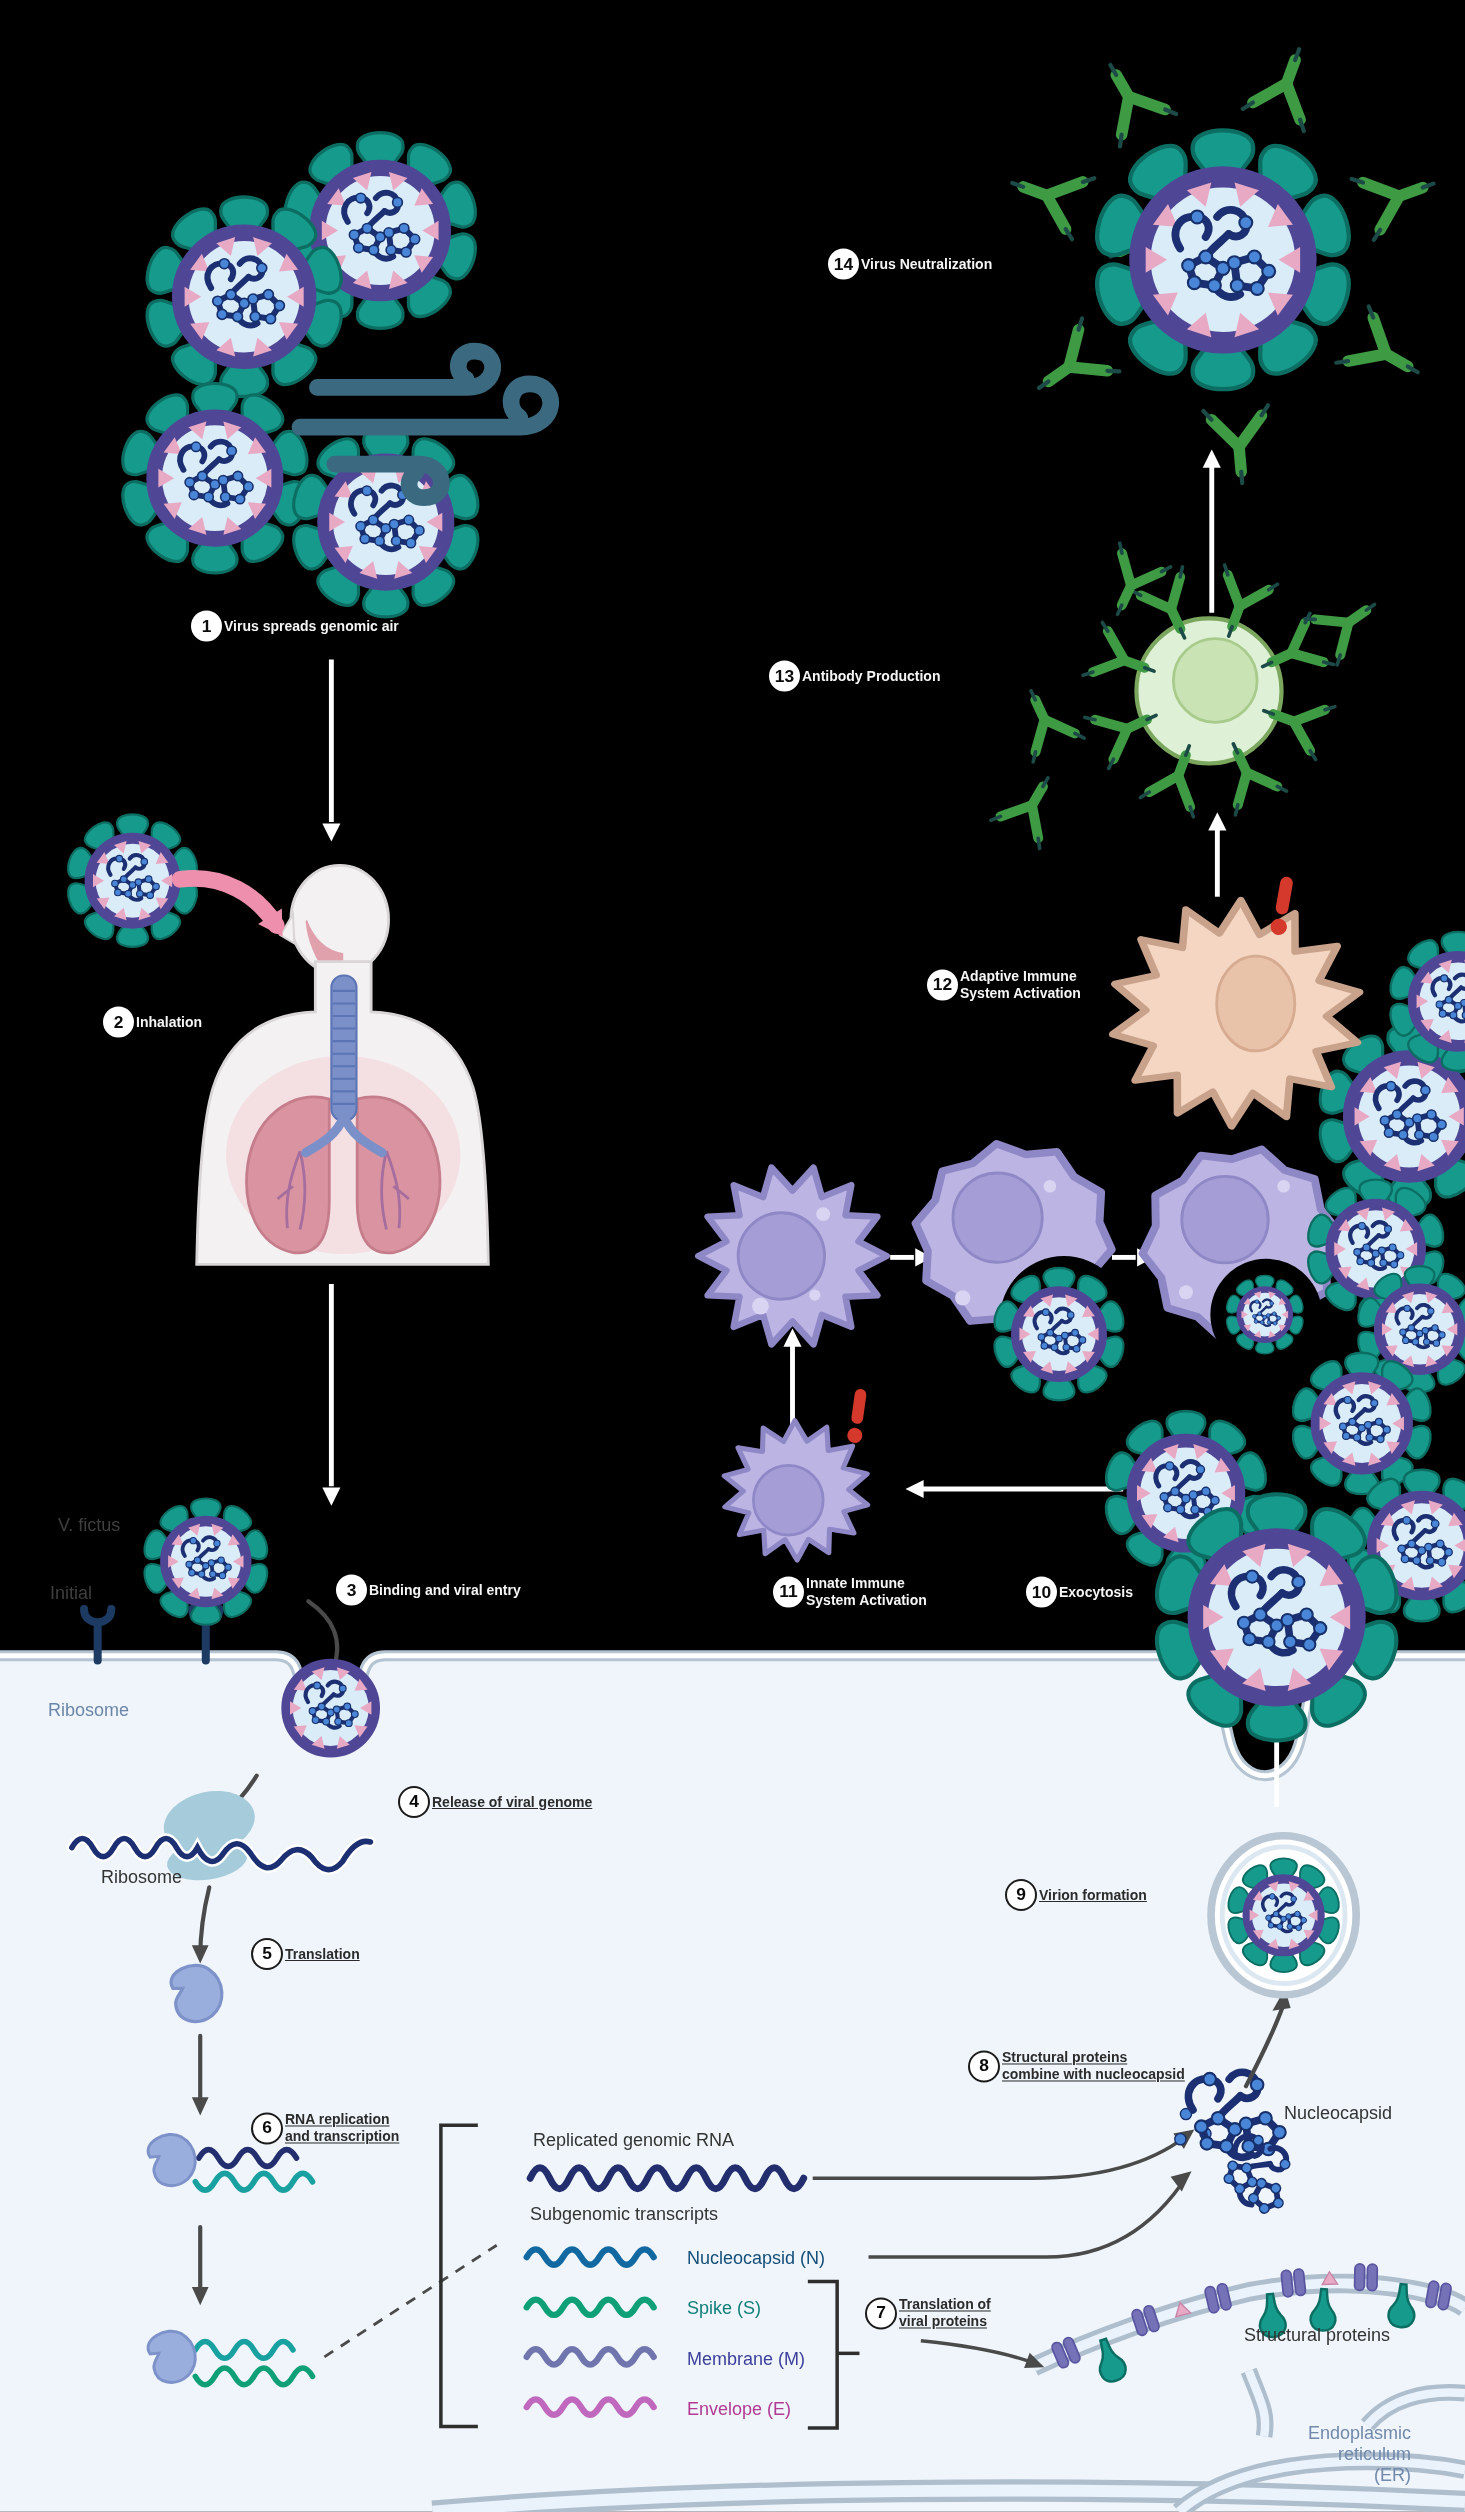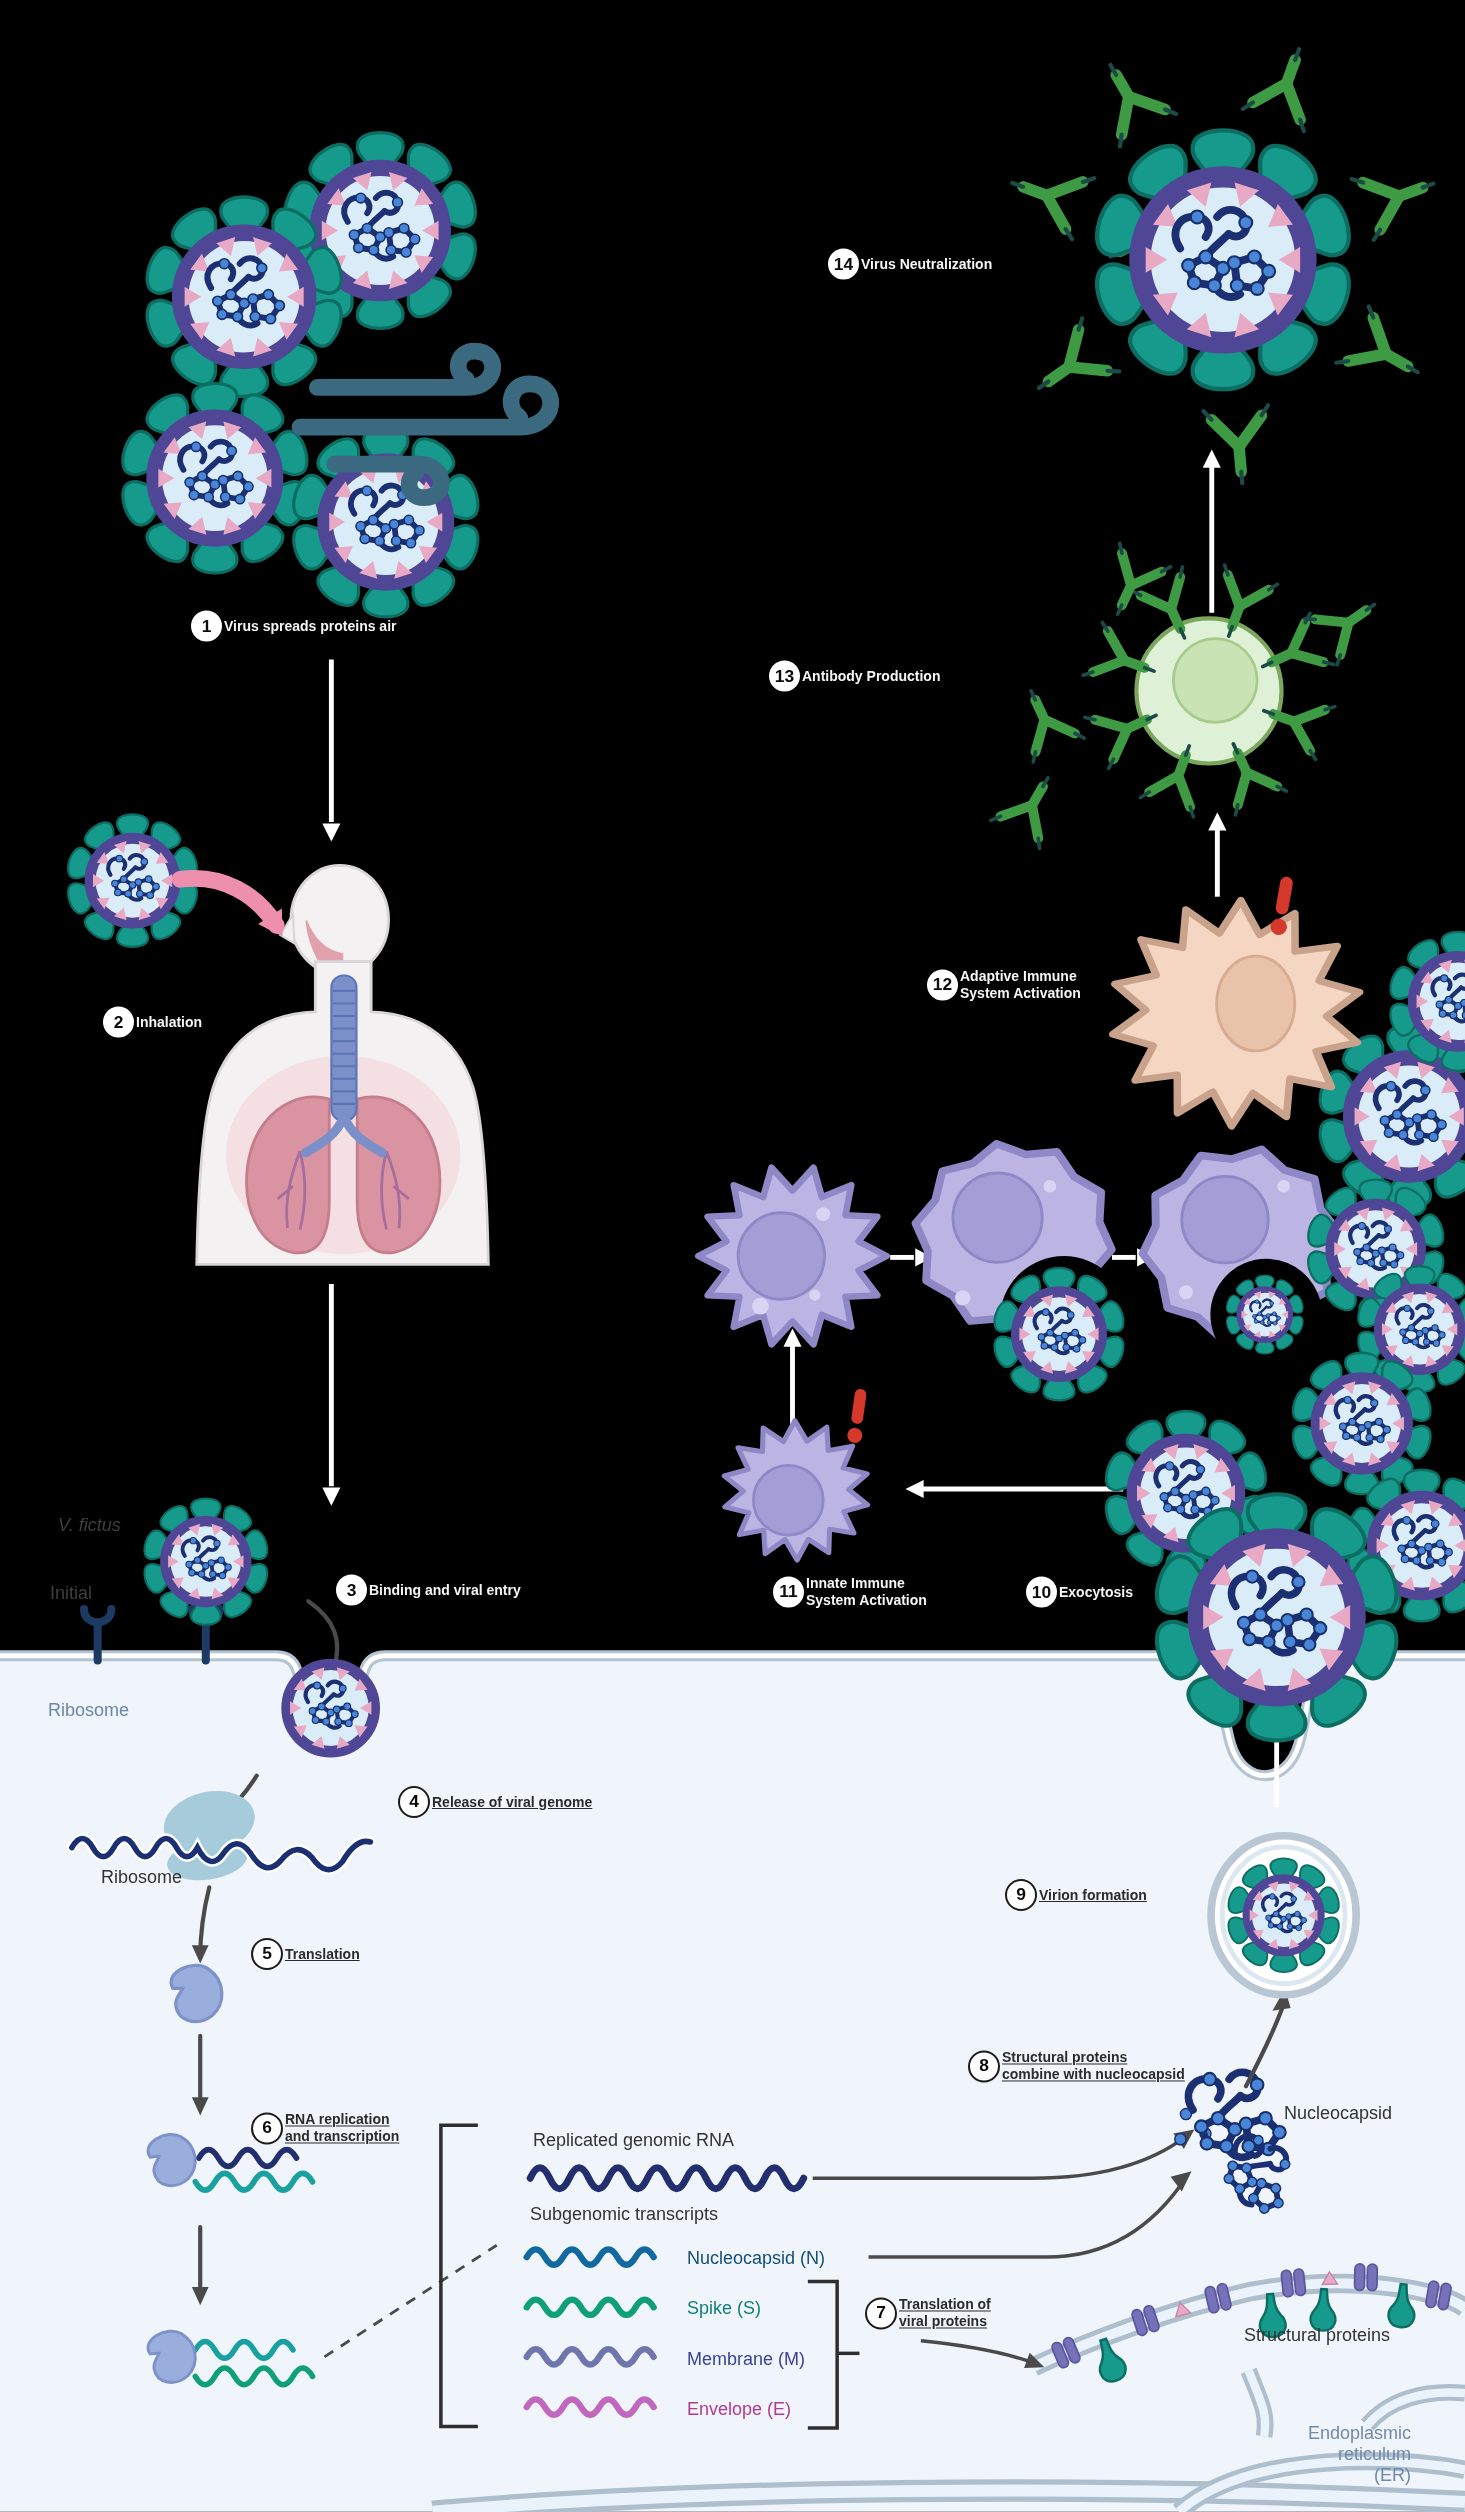--- a/index.html
+++ b/index.html
@@ -9,21 +9,21 @@
   .title{position:absolute;left:54px;top:89px;font-size:54px;font-weight:600;color:#ffffff;letter-spacing:0.3px;white-space:nowrap;}
   .title i{font-style:italic;padding-right:5.6px;}
   .step{position:absolute;display:flex;align-items:center;gap:2px;transform:translateY(-50%);white-space:nowrap;}
   .badge{flex:0 0 auto;width:31px;height:31px;border-radius:50%;background:#fff;color:#0b0b0b;
          font-weight:bold;font-size:17.4px;line-height:1;display:flex;align-items:center;justify-content:center;}
   .step.light .badge{border:2.1px solid #1b1b1b;width:28px;height:28px;}
   .slabel{font-weight:bold;font-size:14px;line-height:1.18;color:#f6f6f6;white-space:pre-line;}
   .step.light .slabel{color:#2b2b2b;text-decoration:underline;}
   .lbl{position:absolute;transform:translateY(-50%);font-size:18px;color:#333;white-space:pre-line;}
   .lbl.center{transform:translate(-50%,-50%);text-align:right;}
-  .it{font-style:italic;}
+  .it{}
 </style>
 </head>
 <body>
 
 <div id="stage">
 
 <svg id="art" width="1465" height="2512" viewBox="0 0 2100 3600">
 <defs>
   <g id="spk">
           <path d="M-8,-50 C-10,-66 -23,-68 -21,-80 C-19,-94 19,-94 21,-80 C23,-68 10,-66 8,-50 Z" fill="#169a8c" stroke="#0c6e63" stroke-width="3"></path>
@@ -376,21 +376,21 @@
   <use href="#ab" transform="translate(1966,495) rotate(300) scale(1.5)"></use>
   <use href="#ab" transform="translate(1774,616) rotate(355) scale(1.5)"></use>
   <use href="#ab" transform="translate(1552,512) rotate(55) scale(1.5)"></use>
   <use href="#ab" transform="translate(1523,288) rotate(110) scale(1.5)"></use>
 </g>
 </svg>
 
 
 <div class="step dark" style="left:191px;top:626px">
       <div class="badge">1</div>
-      <div class="slabel">Virus spreads proteins air</div>
+      <div class="slabel">Virus spreads genomic air</div>
     </div>
 <div class="step dark" style="left:103px;top:1022px">
       <div class="badge">2</div>
       <div class="slabel">Inhalation</div>
     </div>
 <div class="step dark" style="left:336px;top:1590px">
       <div class="badge">3</div>
       <div class="slabel">Binding and viral entry</div>
     </div>
 <div class="step light" style="left:398px;top:1802px">

